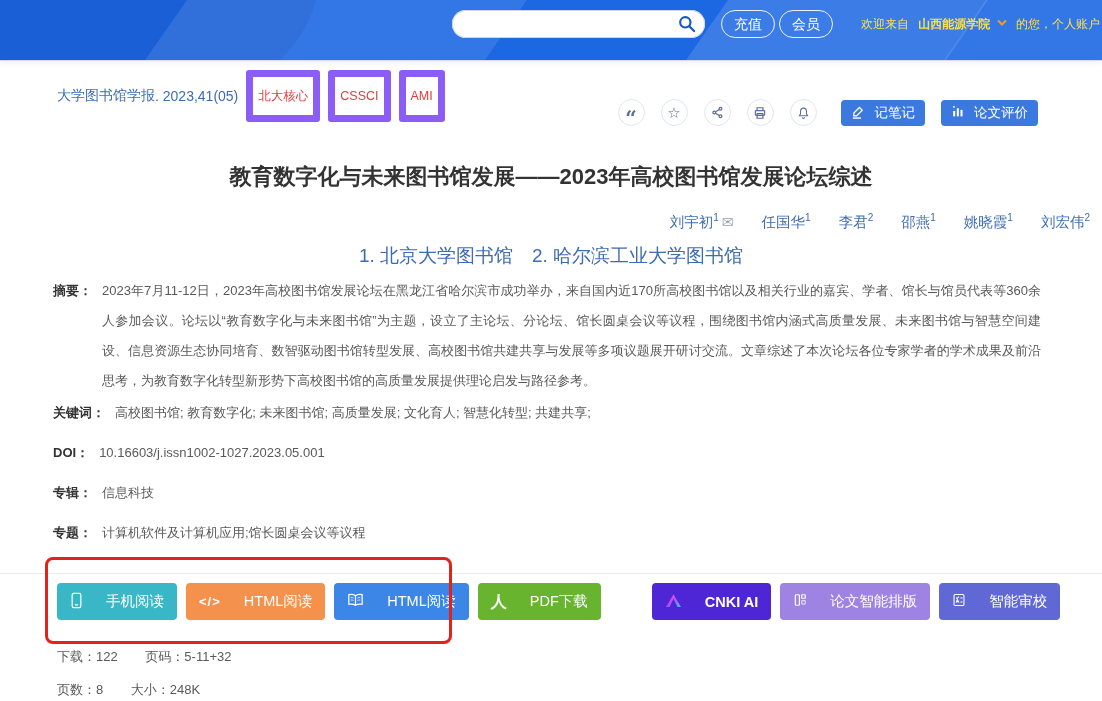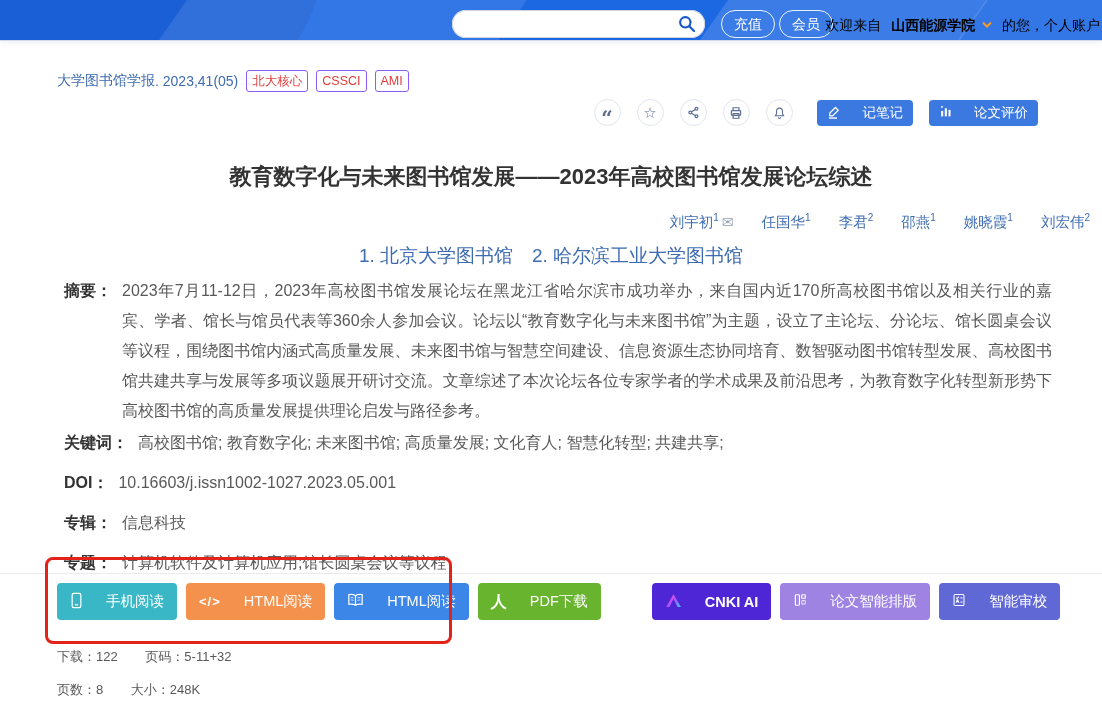--- a/index.html
+++ b/index.html
@@ -3,21 +3,21 @@
 <meta charset="utf-8">
 <style>
   * { margin:0; padding:0; box-sizing:border-box; }
   html,body { width:1102px; height:701px; }
   body {
     font-family:"Liberation Sans","DejaVu Sans",sans-serif;
     background:#fff; position:relative; overflow:hidden; color:#333;
   }
   
   .topbar {
-    position:absolute; left:0; top:0; width:1102px; height:40px;
+    position:absolute; left:0; top:0; width:1102px; height:60px;
     background:#1c67e2; overflow:hidden;
     box-shadow:0 1px 0 #d5dae6, 0 3px 6px rgba(30,60,120,.07);
   }
   .deco { position:absolute; background:rgba(255,255,255,.10); }
   .deco1 { width:340px; height:200px; left:180px; top:-90px; transform:skewX(-35deg); }
   .deco2 { width:260px; height:200px; left:700px; top:-60px; transform:skewX(-35deg); background:rgba(255,255,255,.14); border-radius:40px; }
   .deco3 { width:400px; height:300px; left:-80px; top:-180px; border-radius:50%; background:rgba(20,70,180,.25); }
   .deco4 { width:300px; height:300px; left:1000px; top:-170px; transform:skewX(-35deg); background:rgba(255,255,255,.10); }
   .search-box {
     position:absolute; left:452px; top:10px; width:253px; height:28px;
@@ -30,69 +30,69 @@
   }
   .search-ico { display:flex; align-items:center; cursor:pointer; }
   .pill {
     position:absolute; top:10px; height:28px; width:54px; border:1px solid rgba(255,255,255,.9);
     border-radius:14px; color:#fff; font-size:14px; line-height:26px; text-align:center;
     cursor:pointer; background:transparent;
   }
   .pill.recharge { left:721px; }
   .pill.member  { left:779px; }
   .welcome {
-    position:absolute; right:2px; top:15px; color:#000000; font-size:14px; white-space:nowrap;
+    position:absolute; right:2px; top:15px; color:#fde047; font-size:12px; white-space:nowrap;
   }
   .welcome .inst { font-weight:bold; margin:0 3px 0 6px; cursor:pointer; }
   .welcome .caret { display:inline-block; vertical-align:2px; margin-right:6px; cursor:pointer; }
   
   .journal-row {
     position:absolute; left:57px; top:70px; display:flex; align-items:center; font-size:14px;
   }
   .journal-name, .journal-issue { color:#3e6cb1; }
   .journal-name { cursor:pointer; }
   .badge {
-    margin-left:8px; border:1px solid #8b5cf6; color:#e23c3a; border-radius:3px;
-    font-size:12.5px; padding:2px 5px; line-height:16px;
+    margin-left:8px; border:7px solid #8b5cf6; color:#e23c3a; border-radius:3px;
+    font-size:12.5px; padding:11px 5px; line-height:16px;
   }
   
   .toolbar {
     position:absolute; top:99px; right:64px; display:flex; align-items:center; gap:16px;
   }
   .circ {
     width:27px; height:27px; border:1px solid #dfe4ee; border-radius:50%;
     display:flex; align-items:center; justify-content:center; color:#5a6e96; cursor:pointer;
     background:#fff;
   }
   .circ .q { font-family:"DejaVu Serif","Liberation Serif",serif; font-weight:bold; font-size:20px; line-height:10px; transform:translateY(5px); }
   .circ .st { font-size:15px; line-height:15px; }
   .tb-btn {
     height:26px; background:#3b78e0; border-radius:4px; color:#fff; font-size:13.5px;
-    display:flex; align-items:center; gap:21px; padding:0 10px; cursor:pointer; border:none;
+    display:flex; align-items:center; gap:9px; padding:0 10px; cursor:pointer; border:none;
     font-family:inherit;
   }
   .tb-btn.first { margin-left:8px; }
   
   .title {
     position:absolute; top:162px; left:0; width:100%; text-align:center;
     font-size:22px; font-weight:bold; color:#333;
   }
   .authors {
     position:absolute; top:212px; left:0; width:100%; text-align:right;
     color:#3e6cb1; font-size:14.5px;
   }
   .authors .author { margin:0 12px; cursor:pointer; }
   .authors sup { font-size:10px; }
   .authors .mail { color:#96a0b4; font-size:14px; margin-left:3px; cursor:pointer; }
   .affil {
     position:absolute; top:243px; left:0; width:100%; text-align:center;
     color:#3e6cb1; font-size:19px;
   }
   
-  .meta { position:absolute; left:64px; top:276px; width:988px; font-size:16px; }
+  .meta { position:absolute; left:53px; top:276px; width:988px; font-size:13px; }
   .meta-row { display:flex; margin-bottom:18px; }
   .meta-label { font-weight:bold; color:#333; white-space:nowrap; margin-right:10px; line-height:22px; }
   .meta-value { color:#595959; line-height:22px; }
   .abstract-row .meta-label { line-height:30px; }
   .abstract-row .meta-value { line-height:30px; text-align:justify; margin-bottom:-6px; }
   .abstract-row { margin-bottom:12px; }
   .kw { cursor:pointer; }
   
   .divider { position:absolute; left:0; top:573px; width:1102px; border-top:1px solid #e8ebf1; }
   

